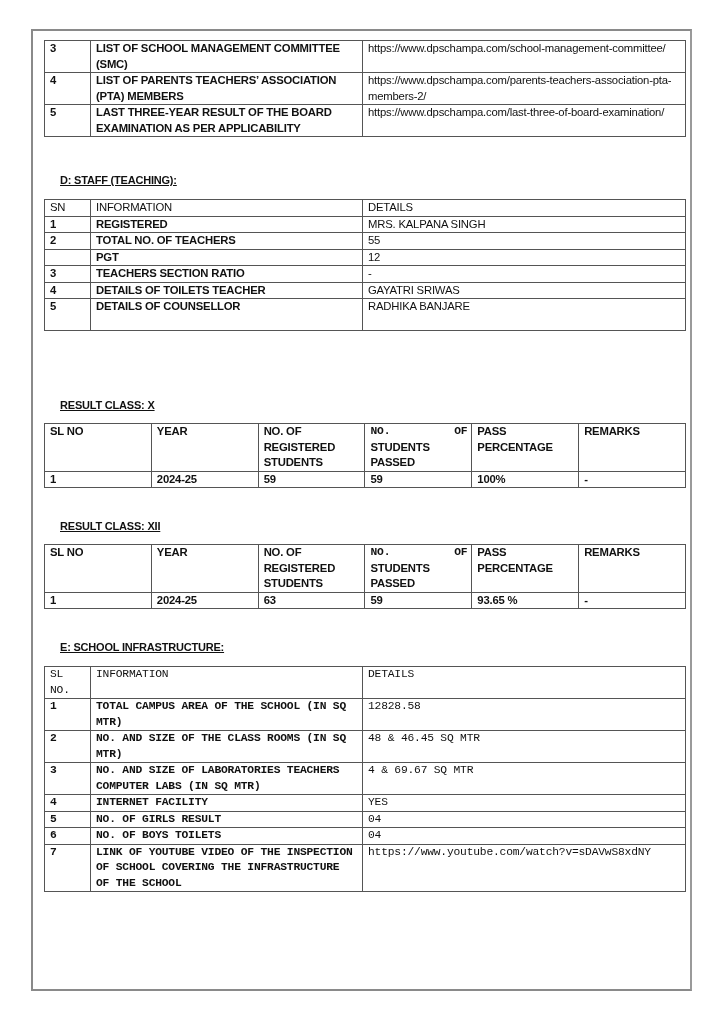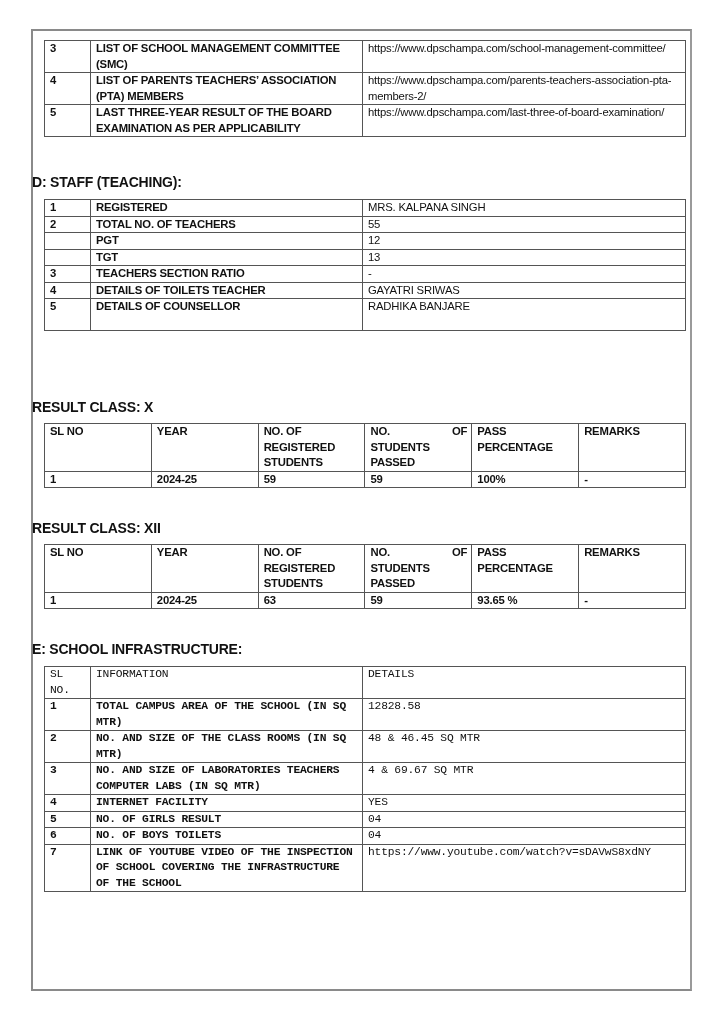--- a/index.html
+++ b/index.html
@@ -5,23 +5,23 @@
   html, body { margin:0; padding:0; background:#ffffff; }
   body { width:725px; height:1024px; position:relative; overflow:hidden;
          font-family:"Liberation Sans", sans-serif; color:#111; }
   .frame { position:absolute; left:31px; top:29px; width:661px; height:962px;
            border:2px solid #8a8a8a; border-right-color:#9a9a9a; box-sizing:border-box; }
   .blk { position:absolute; left:44px; width:642px; }
   table { border-collapse:collapse; width:100%; table-layout:fixed; }
   td, th { border:1px solid #555; font-size:11.3px; line-height:15.5px; padding:0 4px 0 5px;
            vertical-align:top; text-align:left; font-weight:normal; letter-spacing:-0.2px; }
   .b { font-weight:bold; }
-  .heading { position:absolute; left:32px; font-size:14px; font-weight:bold; letter-spacing:-0.2px; }
+  .heading { position:absolute; left:60px; font-size:11px; font-weight:bold; letter-spacing:-0.2px;text-decoration:underline; }
   .c1 { width:46px; } .c2 { width:272px; }
-  .justify { display:flex; justify-content:space-between; }
+  .justify { display:flex; justify-content:space-between;font-family:Liberation Mono, monospace; }
   .tall td { height:31px; }
 </style>
 </head>
 <body>
 
 <div class="frame"></div>
 
 <div class="blk" style="top:40px;">
   <table>
     <colgroup>
@@ -51,39 +51,39 @@
 
 <div class="heading" style="top:174px;">D: STAFF (TEACHING):</div>
 <div class="blk" style="top:199px;">
   <table>
     <colgroup>
         <col class="c1">
         <col class="c2">
         <col>
       </colgroup>
     <tbody>
+        <tr>
+      <td>SN</td>
+      <td>INFORMATION</td>
+      <td>DETAILS</td>
+    </tr>
     <tr>
       <td class="b">1</td>
       <td class="b">REGISTERED</td>
       <td>MRS. KALPANA SINGH</td>
     </tr>
     <tr>
       <td class="b">2</td>
       <td class="b">TOTAL NO. OF TEACHERS</td>
       <td>55</td>
     </tr>
     <tr>
       <td class="b"></td>
       <td class="b">PGT</td>
       <td>12</td>
-    </tr>
-    <tr>
-      <td class="b"></td>
-      <td class="b">TGT</td>
-      <td>13</td>
     </tr>
     <tr>
       <td class="b">3</td>
       <td class="b">TEACHERS SECTION RATIO</td>
       <td>-</td>
     </tr>
     <tr>
       <td class="b">4</td>
       <td class="b">DETAILS OF TOILETS TEACHER</td>
       <td>GAYATRI SRIWAS</td>

